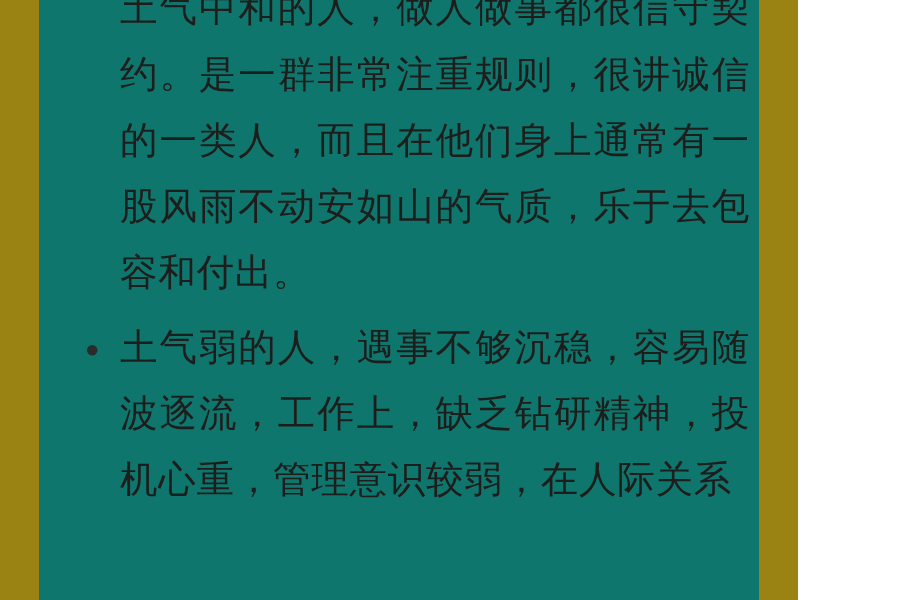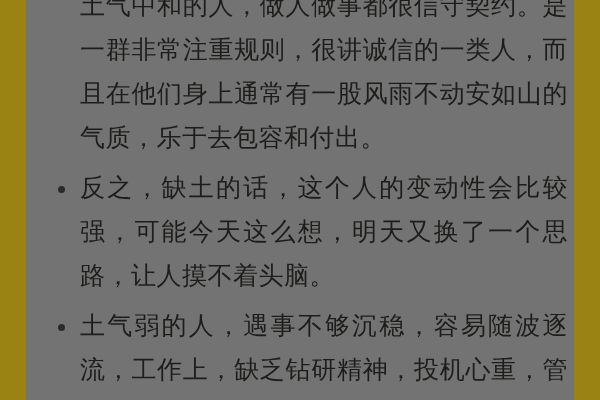--- a/index.html
+++ b/index.html
@@ -7,23 +7,23 @@
     padding: 0;
   }
   body {
     width: 600px;
     height: 400px;
     overflow: hidden;
     font-family: "Liberation Sans", sans-serif;
   }
   .page {
     position: relative;
-    width: 600px;
+    width: 532px;
     height: 400px;
-    background: #737373;
+    background: #0f766e;
     box-sizing: border-box;
     overflow: hidden;
   }
   .border-left, .border-right {
     position: absolute;
     top: 0;
     bottom: 0;
     width: 26px;
     background: #9a8313;
   }
@@ -85,23 +85,19 @@
 <div class="page">
   <div class="border-left"></div>
   <div class="border-right"></div>
 
   <div class="content">
     <ul class="bullet-list">
       <li class="bullet-item item-0">
 
         <p class="para">土气中和的人，做人做事都很信守契约。是一群非常注重规则，很讲诚信的一类人，而且在他们身上通常有一股风雨不动安如山的气质，乐于去包容和付出。</p>
       </li>
-      <li class="bullet-item item-1">
-        <span class="bullet-dot"></span>
-        <p class="para">反之，缺土的话，这个人的变动性会比较强，可能今天这么想，明天又换了一个思路，让人摸不着头脑。</p>
-      </li>
       <li class="bullet-item item-2">
         <span class="bullet-dot"></span>
         <p class="para">土气弱的人，遇事不够沉稳，容易随波逐流，工作上，缺乏钻研精神，投机心重，管理意识较弱，在人际关系</p>
       </li>
     </ul>
   </div>
 </div>
 
 </body></html>

